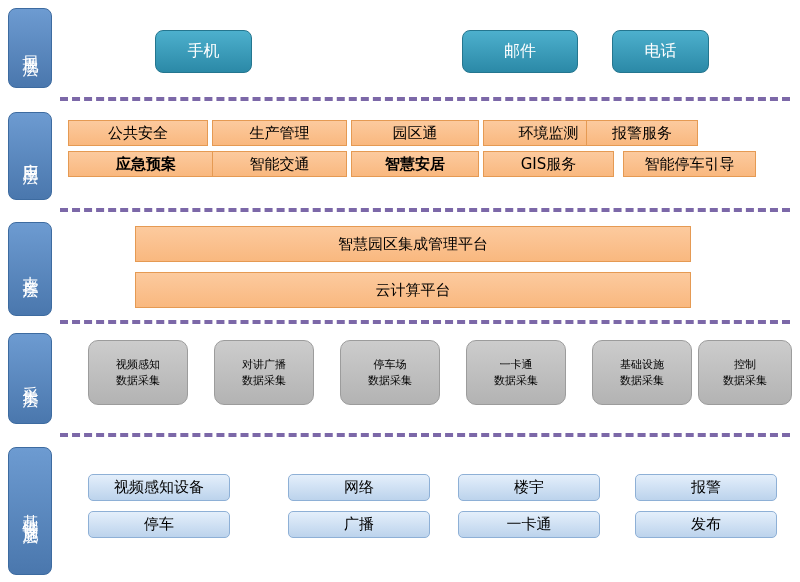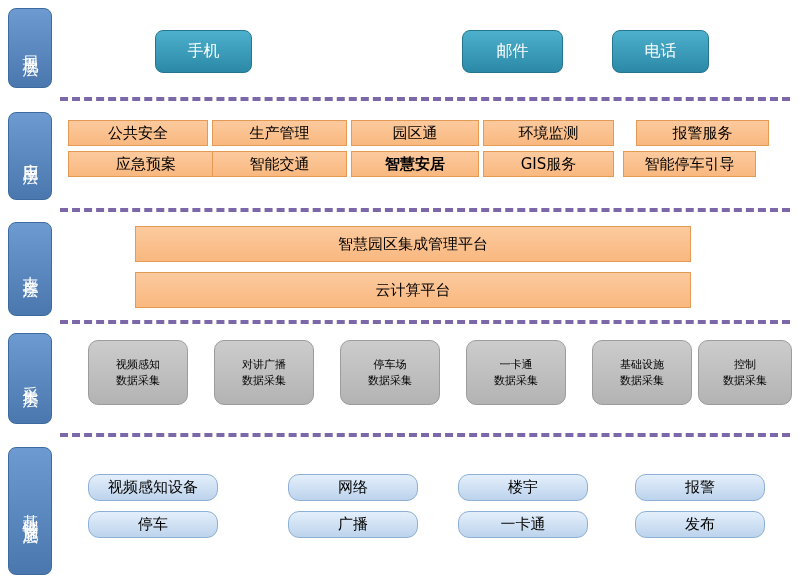--- a/index.html
+++ b/index.html
@@ -49,23 +49,23 @@
     background:linear-gradient(180deg,#cccccc 0%,#b3b3b3 100%);
     border:1px solid #9c9c9c;border-radius:10px;
     color:#000000;font-size:11px;line-height:1.45;
     display:flex;align-items:center;justify-content:center;
     text-align:center;white-space:pre-line;
     box-sizing:border-box;
   }
 
   
   .b-box{
-    position:absolute;width:130px;height:27px;
+    position:absolute;width:142px;height:27px;
     background:linear-gradient(180deg,#e4effb 0%,#bcd3ec 100%);
-    border:1px solid #8eb0d6;border-radius:11px;
+    border:1px solid #8eb0d6;border-radius:5px;
     color:#000000;font-size:15px;
     display:flex;align-items:center;justify-content:center;
     box-sizing:border-box;
   }
 </style>
 </head>
 <body>
 
 <div id="canvas">
 
@@ -74,30 +74,30 @@
   <div class="layer-label" style="top:222px;height:94px;">支撑层</div>
   <div class="layer-label" style="top:333px;height:91px;">采集层</div>
   <div class="layer-label" style="top:447px;height:128px;">基础设施层</div>
 
   <div class="divider" style="top:97px;"></div>
   <div class="divider" style="top:208px;"></div>
   <div class="divider" style="top:320px;"></div>
   <div class="divider" style="top:433px;"></div>
 
   <div class="p-btn" style="left:155px;top:30px;width:97px;">手机</div>
-  <div class="p-btn" style="left:462px;top:30px;width:101px;">邮件</div>
+  <div class="p-btn" style="left:462px;top:30px;width:116px;">邮件</div>
   <div class="p-btn" style="left:612px;top:30px;width:97px;">电话</div>
 
   <div class="o-box" style="left:68px;top:120px;width:140px;height:26px;">公共安全</div>
   <div class="o-box" style="left:212px;top:120px;width:135px;height:26px;">生产管理</div>
   <div class="o-box" style="left:351px;top:120px;width:128px;height:26px;text-align:center;">园区通</div>
   <div class="o-box" style="left:483px;top:120px;width:131px;height:26px;">环境监测</div>
-  <div class="o-box" style="left:636px;top:120px;width:133px;height:26px;">报警服务</div>
+  <div class="o-box" style="left:586px;top:120px;width:112px;height:26px;">报警服务</div>
 
-  <div class="o-box" style="left:68px;top:151px;width:156px;height:26px;">应急预案</div>
+  <div class="o-box" style="left:68px;top:151px;width:156px;height:26px;font-weight:bold;">应急预案</div>
   <div class="o-box" style="left:212px;top:151px;width:135px;height:26px;">智能交通</div>
   <div class="o-box" style="left:351px;top:151px;width:128px;height:26px;font-weight:bold;">智慧安居</div>
   <div class="o-box" style="left:483px;top:151px;width:131px;height:26px;">GIS服务</div>
   <div class="o-box" style="left:623px;top:151px;width:133px;height:26px;">智能停车引导</div>
 
   <div class="o-box" style="left:135px;top:226px;width:556px;height:36px;">智慧园区集成管理平台</div>
   <div class="o-box" style="left:135px;top:272px;width:556px;height:36px;">云计算平台</div>
 
   <div class="g-box" style="left:88px;">视频感知
 数据采集</div>

